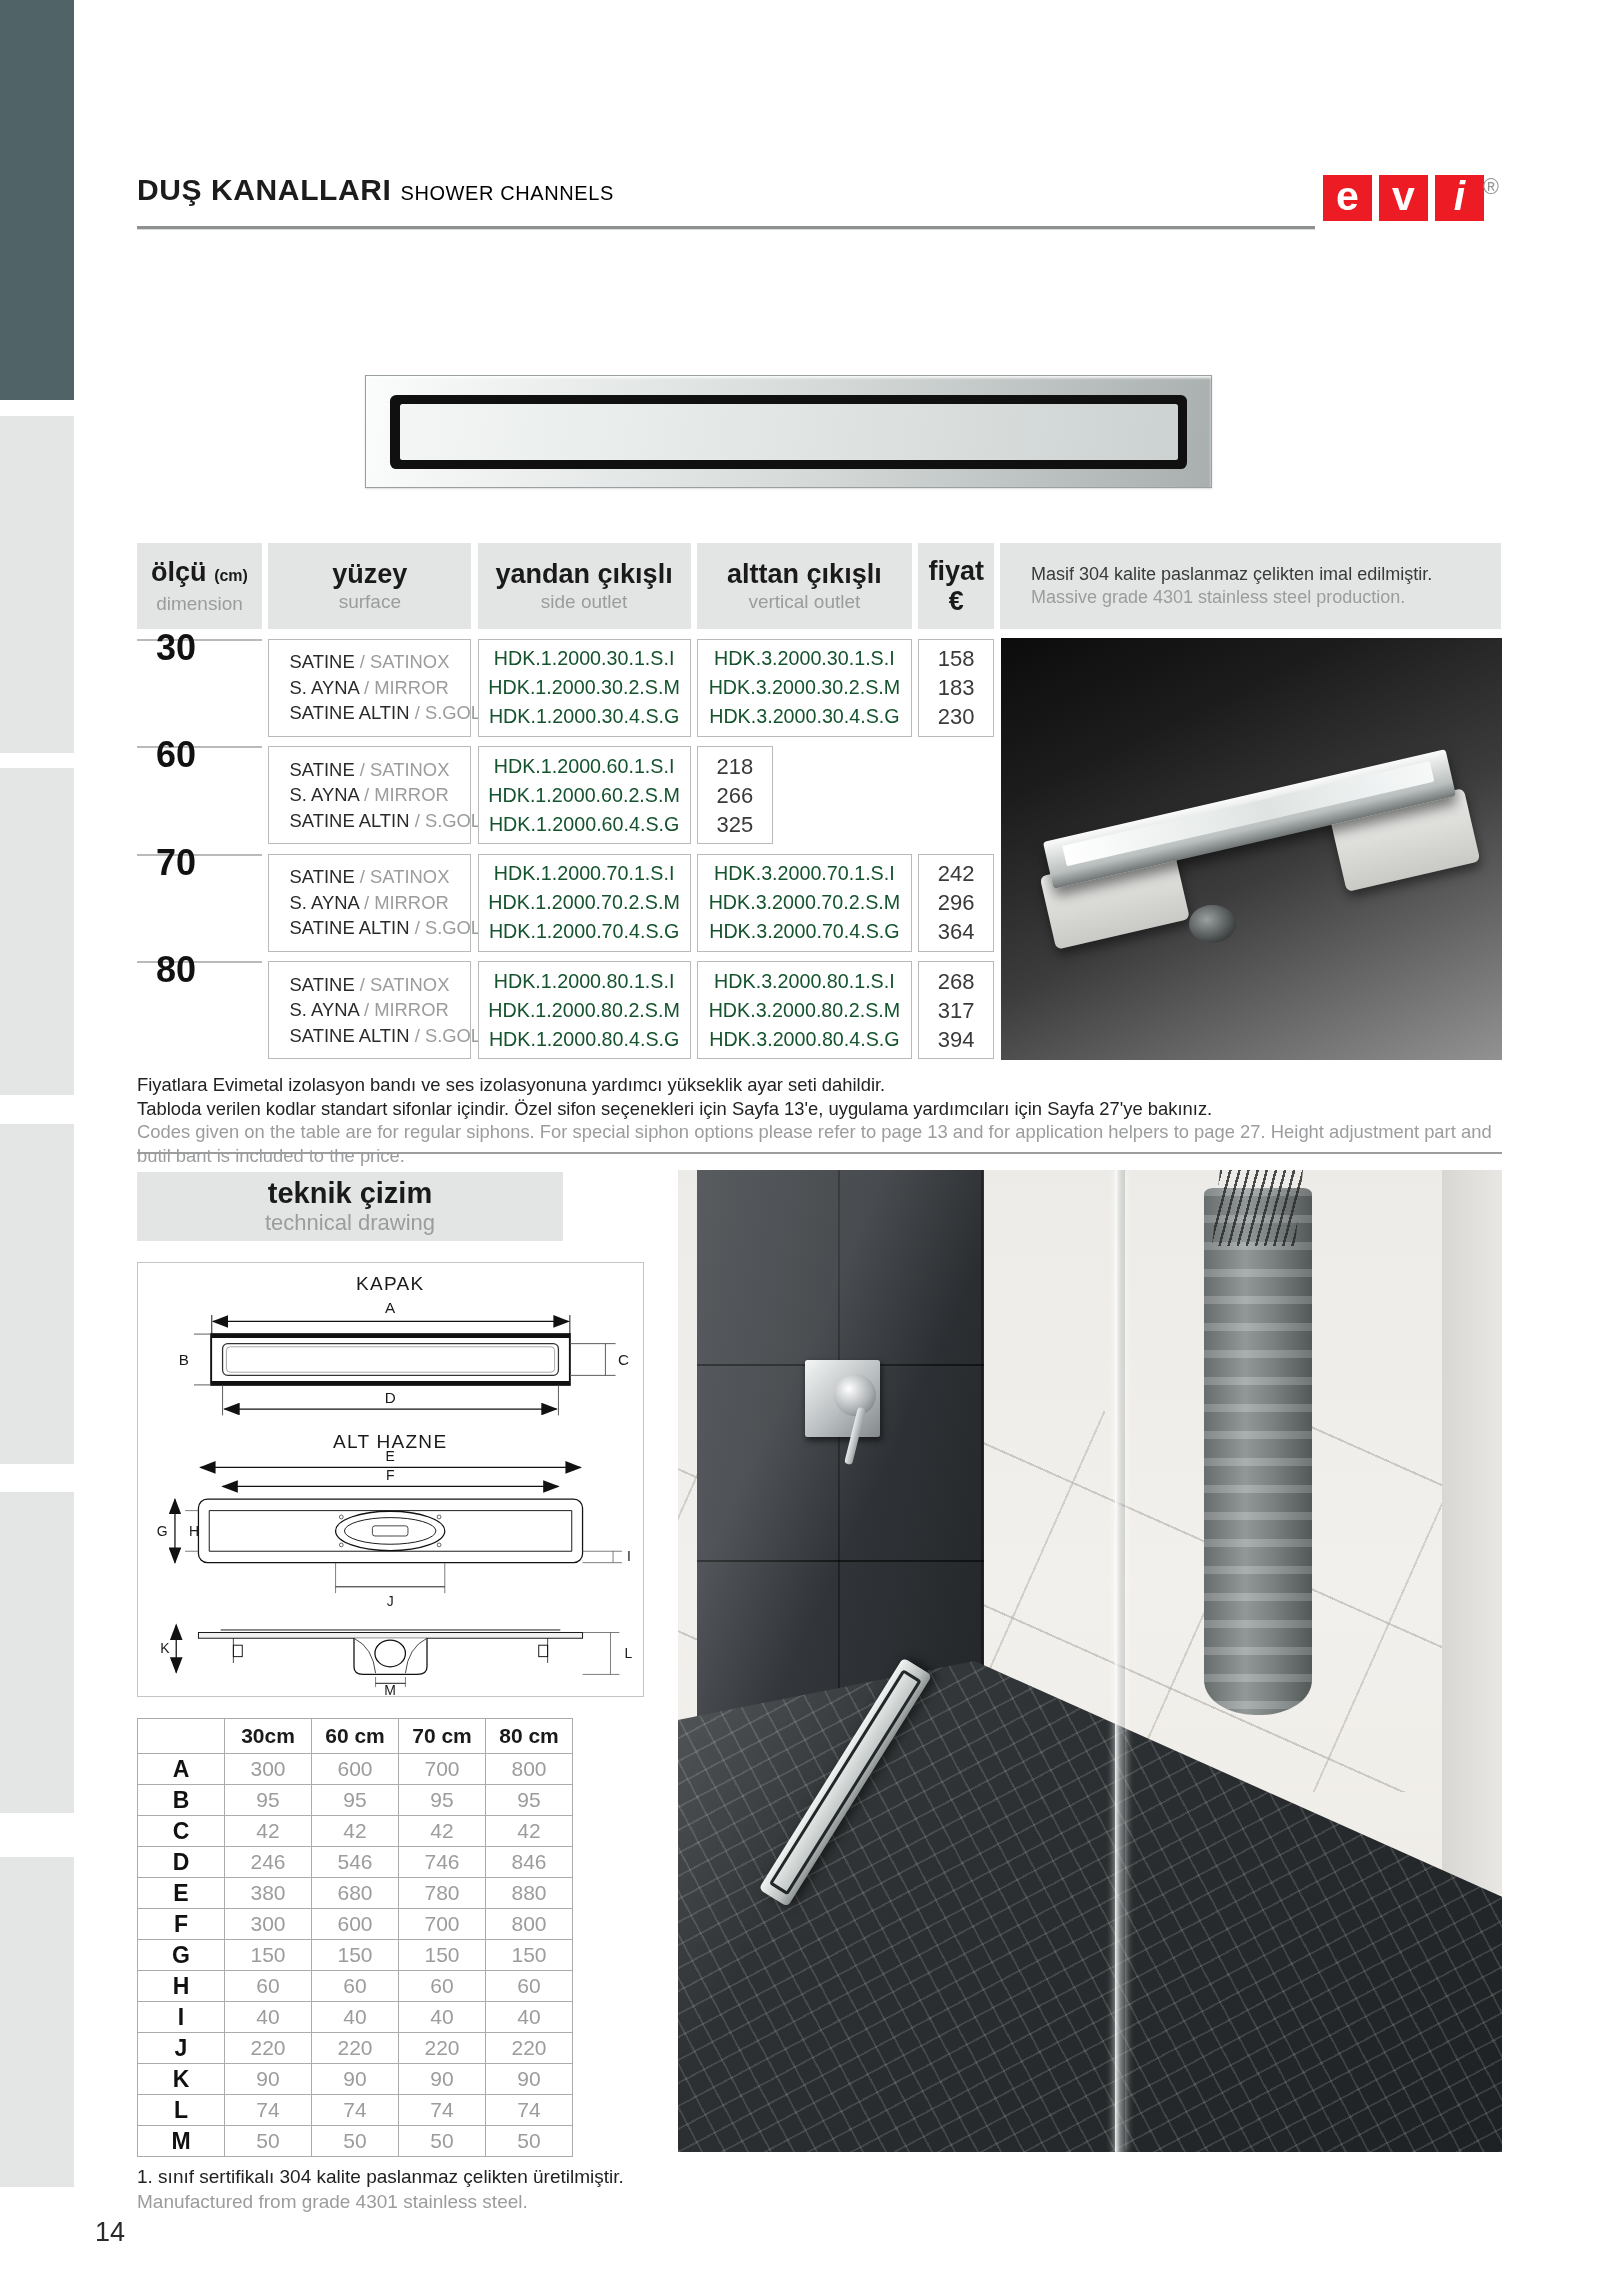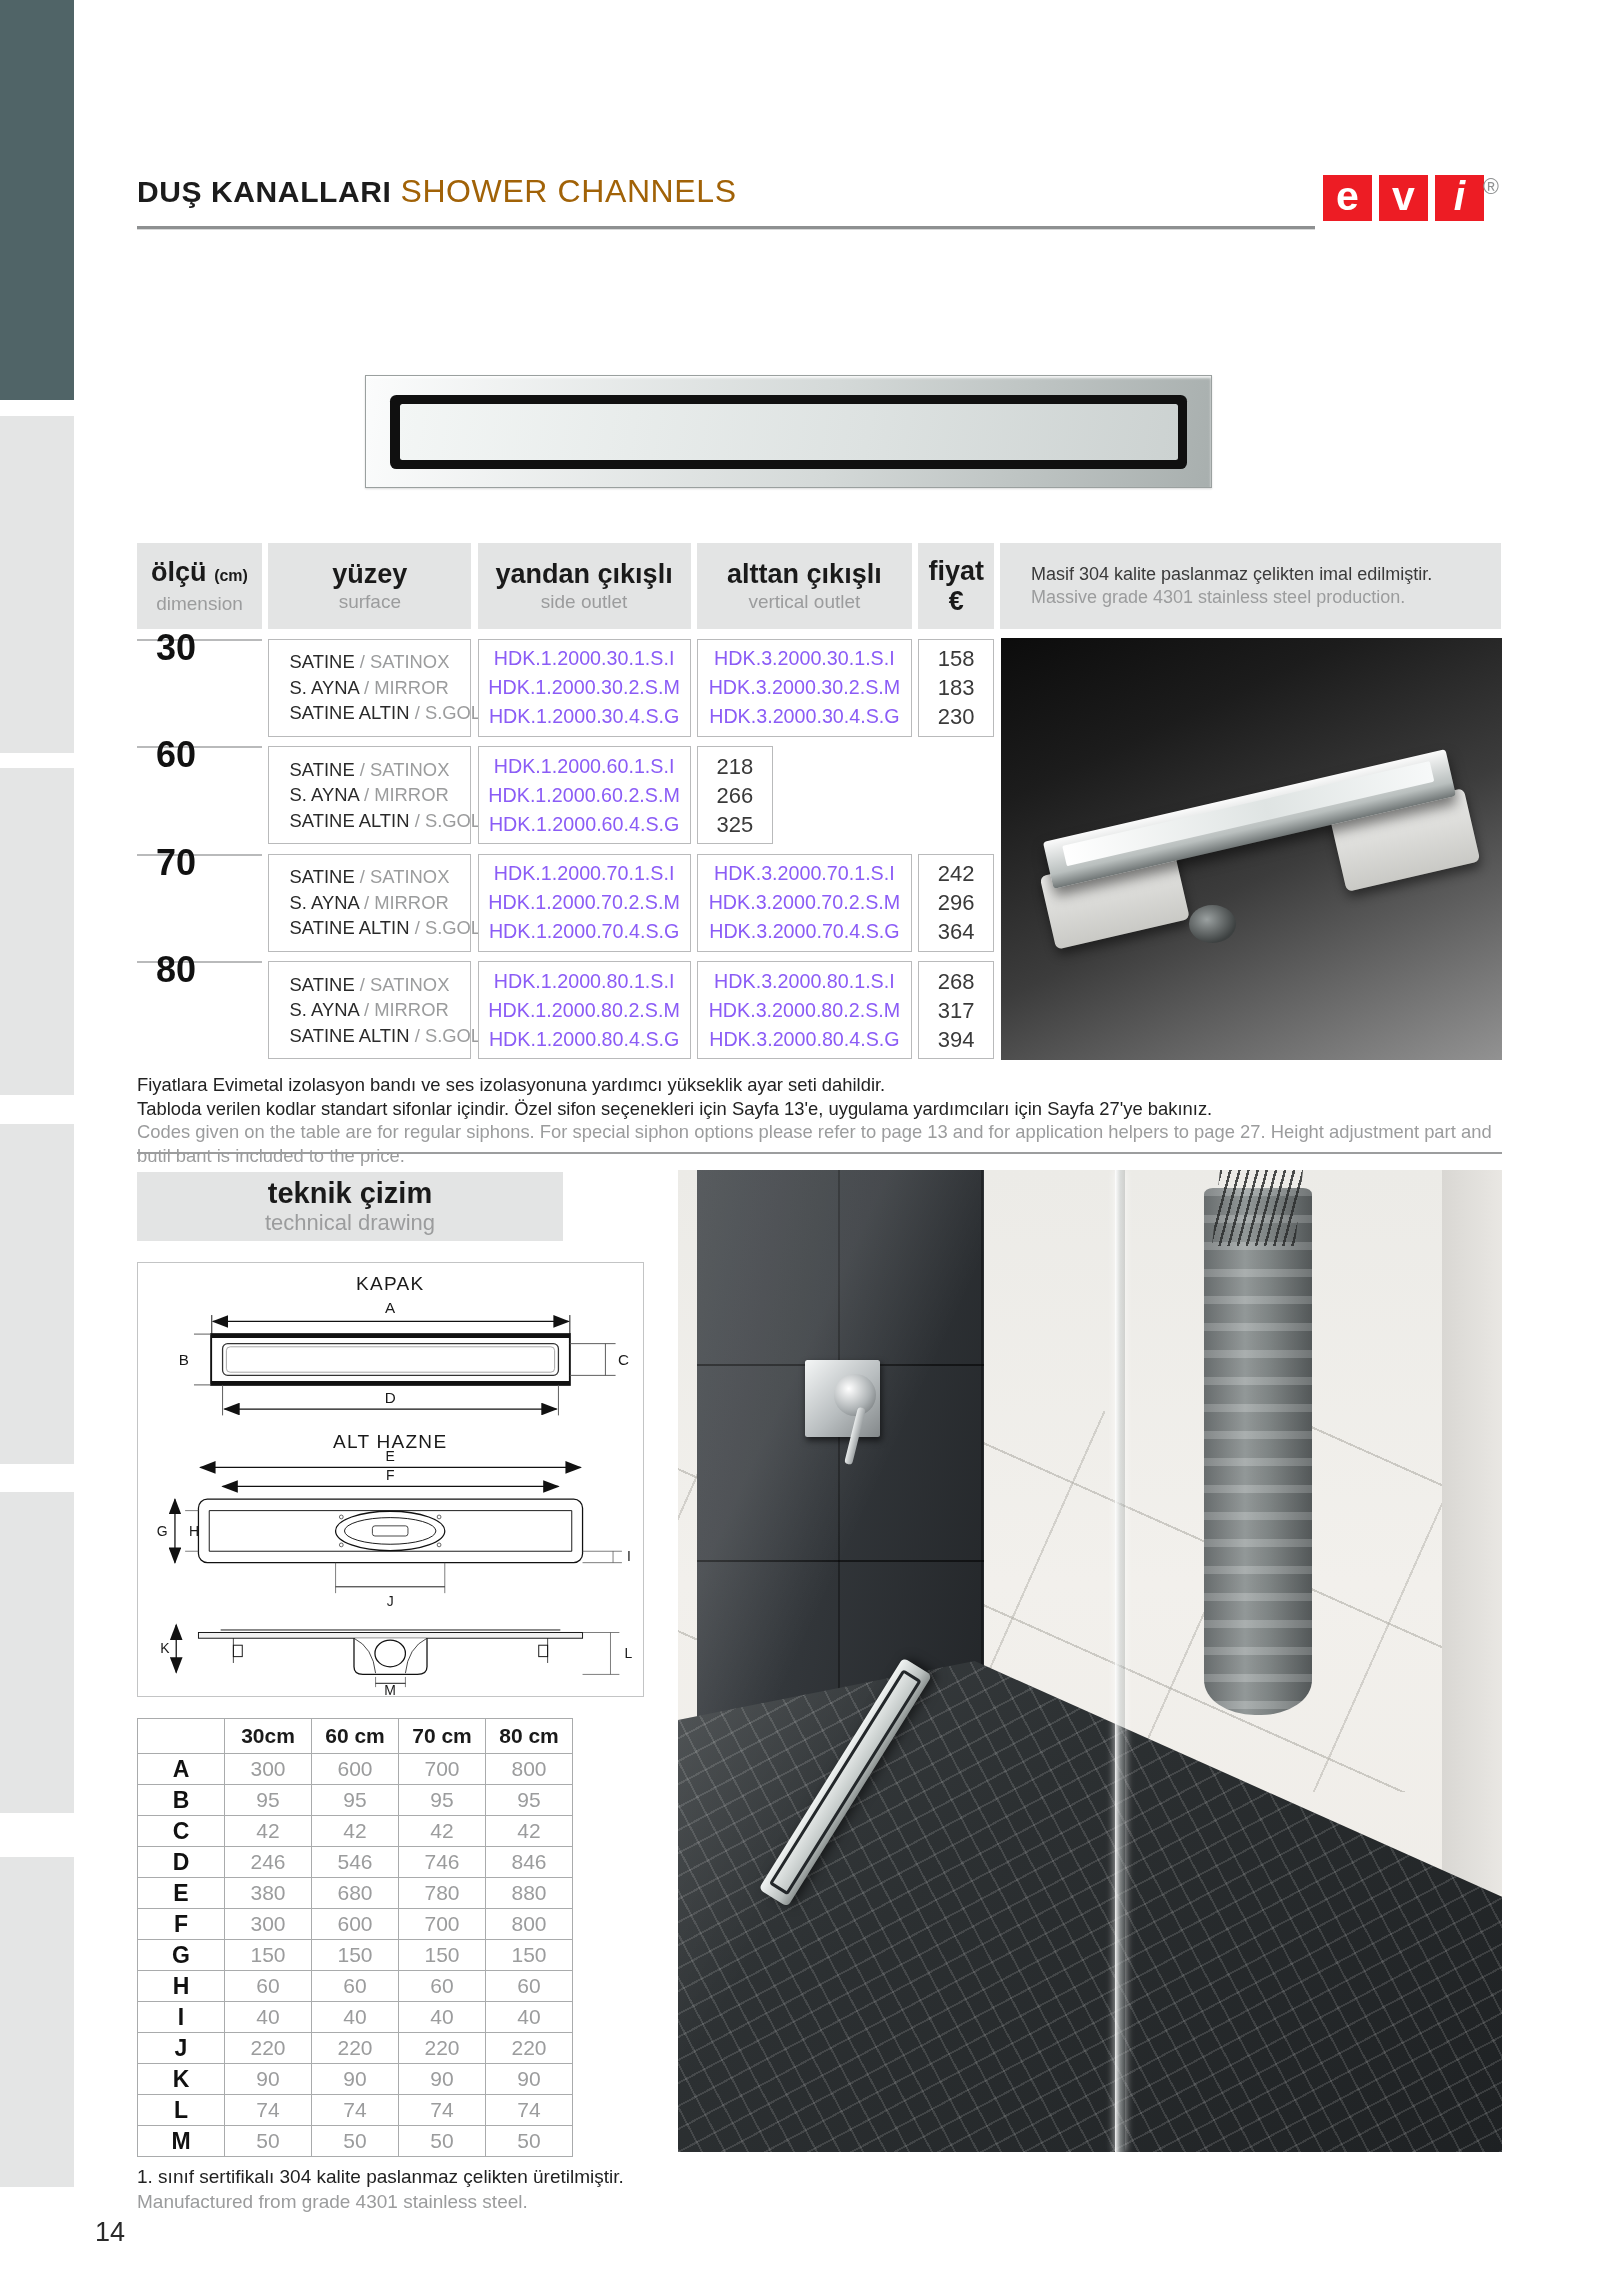--- a/index.html
+++ b/index.html
@@ -10,21 +10,21 @@
   
   .side-dark{left:0;top:0;width:74px;height:400px;background:#506467;}
   .side-gray{left:0;width:74px;background:#e4e5e5;}
   .sg1{top:416px;height:337px;} .sg2{top:768px;height:327px;}
   .sg3{top:1124px;height:340px;} .sg4{top:1492px;height:321px;}
   .sg5{top:1857px;height:330px;}
 
   
   .hdr{left:137px;top:173px;white-space:nowrap;}
   .hdr-tr{font-size:30px;font-weight:800;color:#1c1c1c;letter-spacing:0.6px;}
-  .hdr-en{font-size:32px;font-weight:400;color:#a16207;letter-spacing:0.6px;margin-left:9px;}
+  .hdr-en{font-size:20px;font-weight:400;color:#000000;letter-spacing:0.6px;margin-left:9px;}
   .hdr-rule{left:137px;top:226px;width:1178px;height:2.5px;background:#8e9091;border-bottom:1.3px solid #d8d9d9;}
   .logo{left:1323px;top:175px;}
   .logo-sq{display:inline-block;width:49px;height:46px;background:#ed1c24;color:#fff;
            font-size:41px;font-weight:700;text-align:center;line-height:42px;margin-right:7px;vertical-align:top;}
   .logo-sq.it{font-style:italic;}
   .reg{position:absolute;left:160px;top:-1.3px;font-size:21.6px;color:#8f9192;font-weight:400;}
 
   
   .section-bar{left:137px;top:272px;width:1365px;height:48px;background:#e3e4e4;display:flex;align-items:center;}
   .section-bar span{font-size:25.4px;font-weight:800;color:#141414;padding-left:29px;letter-spacing:0.3px;}
@@ -50,21 +50,21 @@
   .hcell.left{align-items:flex-start;padding-left:30.5px;}
   .hcell.left .i1{font-size:18px;color:#3a3a3a;line-height:23.5px;}
   .hcell.left .i2{font-size:18px;color:#9b9c9d;line-height:23.5px;}
   .dcell{height:98px;background:#fff;border:1.3px solid #b9babb;display:flex;flex-direction:column;justify-content:center;}
   .dim-wrap{position:relative;height:100%;}
   .dim-box{position:absolute;left:9px;top:8.3px;bottom:8.3px;width:58px;background:#b5b7b7;
            display:flex;align-items:center;justify-content:center;}
   .dim-box span{font-size:36px;font-weight:800;color:#111;}
   .surf-line{font-size:18.4px;line-height:25.4px;padding-left:20.3px;white-space:nowrap;}
   .surf-line .t{color:#2a2a2a;} .surf-line .g{color:#9b9c9d;}
-  .code-line{font-size:19.7px;line-height:29px;color:#8b5cf6;text-align:center;white-space:nowrap;}
+  .code-line{font-size:19.7px;line-height:29px;color:#14532d;text-align:center;white-space:nowrap;}
   .price-line{font-size:22px;line-height:29px;color:#3a3a3a;text-align:center;}
 
   
   .render-box{left:1001px;top:638px;width:501px;height:422px;overflow:hidden;
       background:linear-gradient(155deg,#0c0c0c,#1c1c1c 25%,#3c3c3c 55%,#929292 100%);}
   .r-chan{position:absolute;left:42px;top:157px;width:413px;height:48px;transform:rotate(-13deg);}
   .r-sup{position:absolute;width:137px;height:75px;border-radius:6.3px;
       background:linear-gradient(180deg,#ececea,#c9c9c5);box-shadow:0 6.3px 10.2px rgba(0,0,0,.45);}
   .r-sup1{left:-11.4px;top:33px;} .r-sup2{right:-9px;top:42px;}
   .r-bar{position:absolute;inset:0;border-radius:3.8px;

